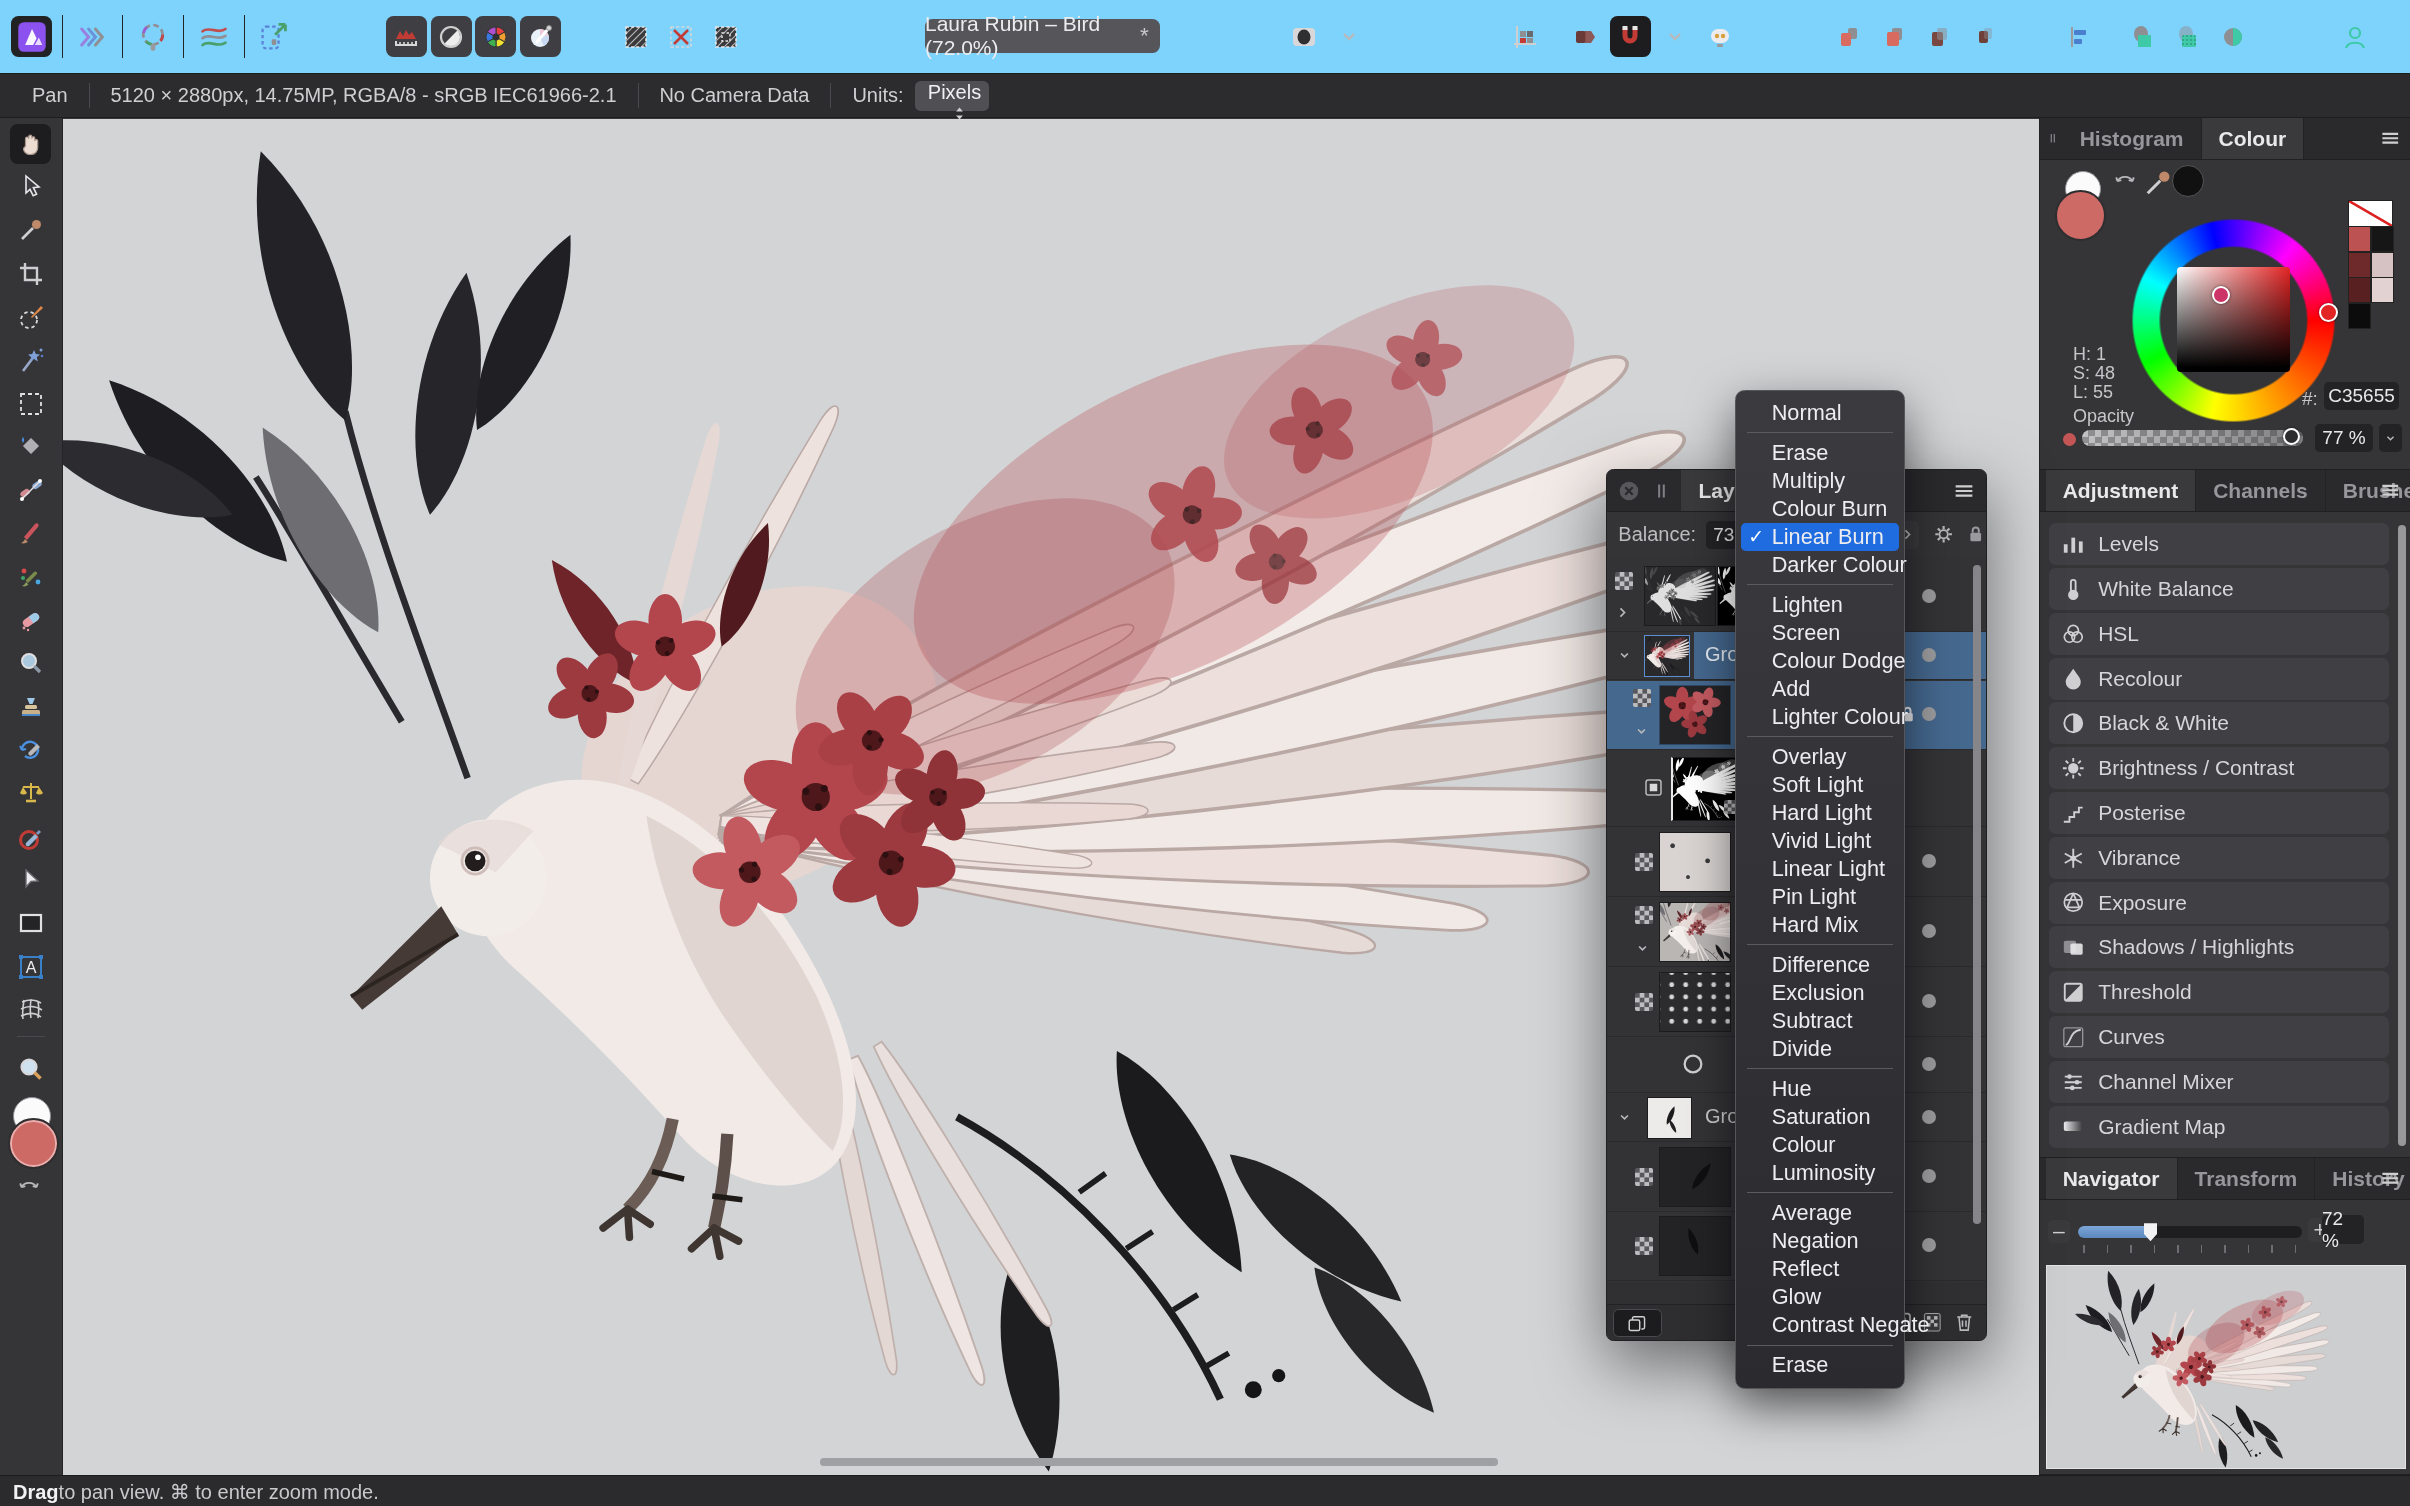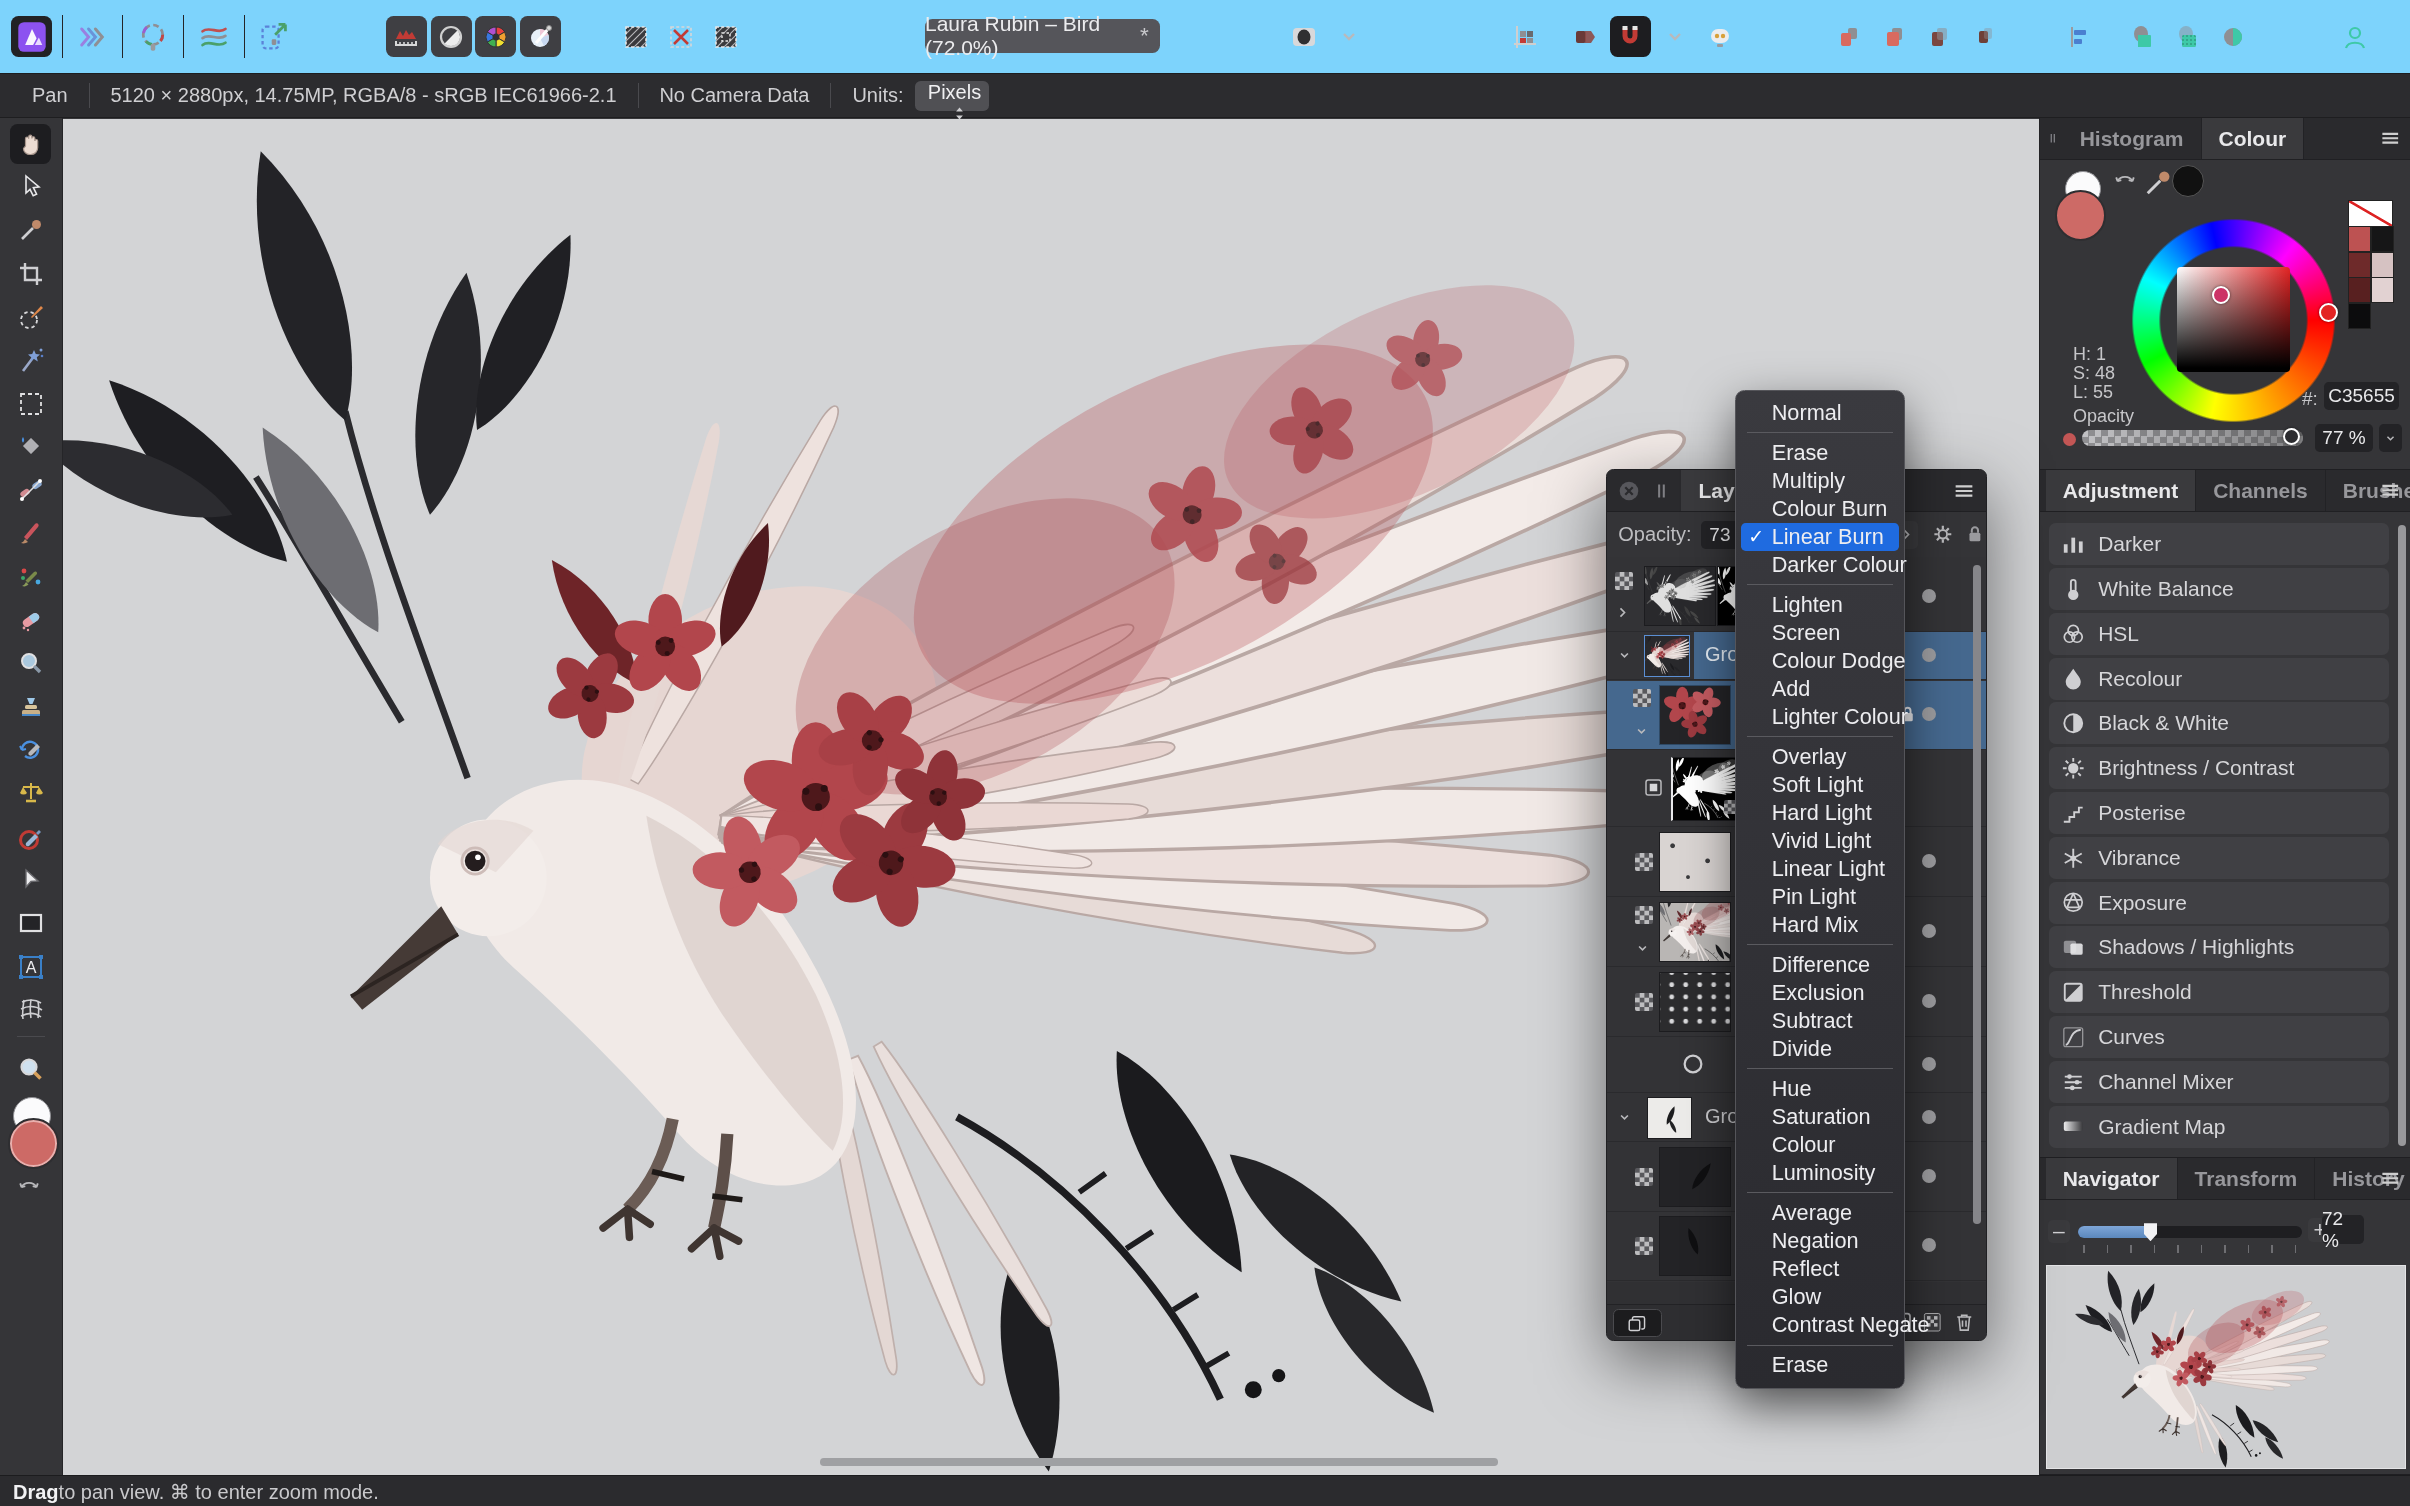--- a/index.html
+++ b/index.html
@@ -802,21 +802,21 @@
       </div>
       <div id="adj-list" style="padding-top:11.3px">
           <div class="adj-row">
             <span class="adj-ic">
               <svg viewBox="0 0 26 26" fill="#cfcfd2">
                 <rect x="3" y="13" width="4" height="9"></rect>
                 <rect x="11" y="6" width="4" height="16"></rect>
                 <rect x="19" y="10" width="4" height="12"></rect>
               </svg>
             </span>
-            <span class="adj-label">Darker</span>
+            <span class="adj-label">Levels</span>
           </div>
           <div class="adj-row">
             <span class="adj-ic">
               <svg viewBox="0 0 26 26" fill="none" stroke="#cfcfd2" stroke-width="2">
                 <rect x="10.5" y="3" width="5" height="13" rx="2.5"></rect>
                 <circle cx="13" cy="19" r="4.5" fill="#cfcfd2"></circle>
               </svg>
             </span>
             <span class="adj-label">White Balance</span>
           </div>
@@ -984,21 +984,21 @@
           </svg>
         </span>
       <div class="ptab on" style="margin-left:7.5px">Layers</div>
       <span class="burger ic" style="position:absolute;right:9.4px">
           <svg viewBox="0 0 28 28">
             <path d="M5 9h18 M5 14h18 M5 19h18" stroke="#cfcfcf" stroke-width="2.4"></path>
           </svg>
         </span>
     </div>
     <div id="lp-opacity">
-      <span style="margin-left:11.3px">Opacity:</span>
+      <span style="margin-left:11.3px">Balance:</span>
       <div class="valbox" style="position:static;width:62px;height:28px;margin-left:9.4px">73 %</div>
       <div style="position:relative;width:151px;height:28px;margin-left:11.3px;background:#3a3a3d;border-radius:4.7px">
         <span class="ic" style="position:absolute;right:1.9px;top:4.7px;width:19px;height:19px">
             <svg viewBox="0 0 28 28" fill="none">
               <path d="M11 8l6 6-6 6" stroke="#b9b9bc" stroke-width="2.4"></path>
             </svg>
           </span>
       </div>
       <span class="ic" style="margin-left:13px;width:24.5px;height:24.5px">
           <svg viewBox="0 0 28 28" fill="none" stroke="#b9b9bc">

